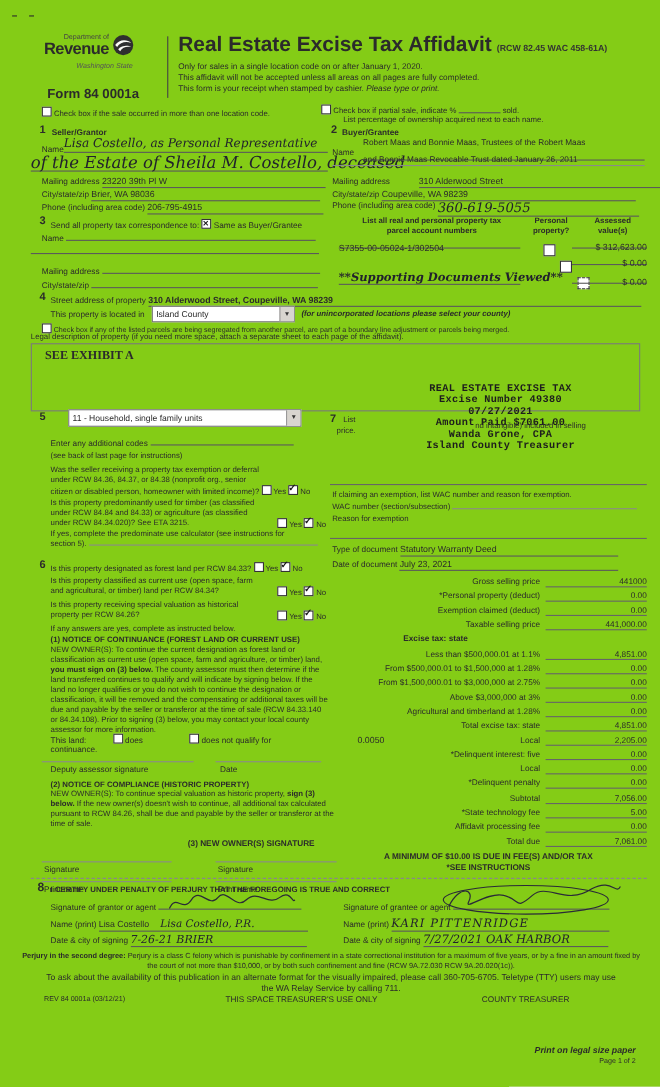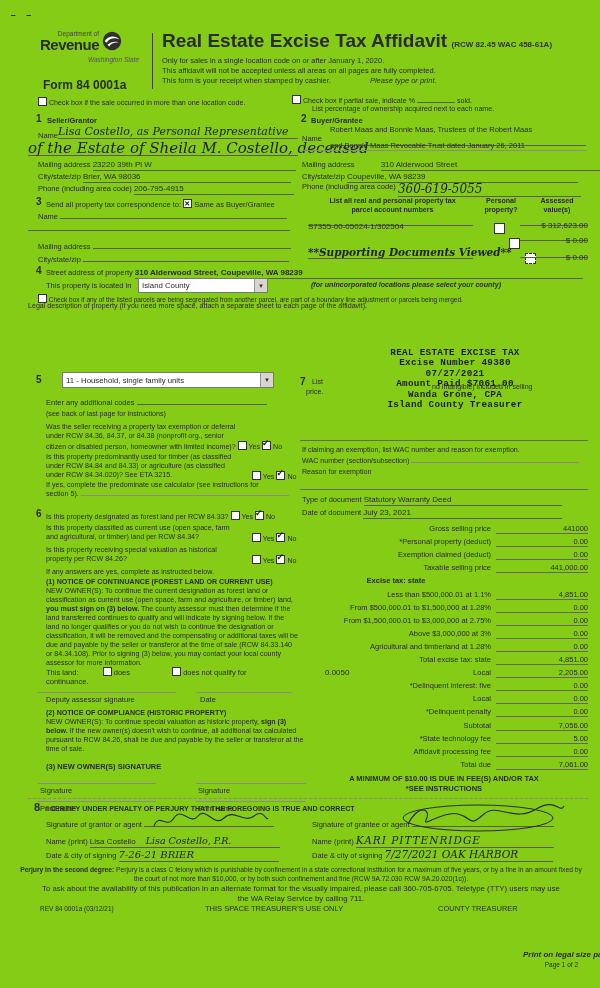--- a/index.html
+++ b/index.html
@@ -4,21 +4,21 @@
 <style>
   html,body{margin:0;padding:0;background:#e9e9e9;}
   .page{position:relative;width:600px;height:988px;margin:0 auto;background:#84cc16;
         font-family:"Liberation Sans",sans-serif;color:#2b2b2b;overflow:hidden;text-decoration:underline;}
   .abs{position:absolute;}
   .t65{font-size:6.5px;line-height:8px;}
   .t7{font-size:7.1px;line-height:9px;}
   .t75{font-size:7.5px;line-height:9.5px;}
   .t8{font-size:8px;line-height:10px;}
   .b{font-weight:bold;}
-  .i{font-style:italic;margin-left:37px;}
+  .i{font-style:italic;}
   .nw{white-space:nowrap;}
   .ul{border-bottom:1px solid #5a5a5a;}
   .ul-l{border-bottom:1px solid #8a8a8a;}
   .sec{font-weight:bold;font-size:10px;line-height:10px;}
   .cb{display:inline-block;width:7px;height:7px;border:1px solid #333;background:#fff;
       vertical-align:-1px;position:relative;}
   .cb.chk::after{content:"✓";position:absolute;left:-1px;top:-3px;font-size:9px;font-weight:bold;color:#161616;}
   .cb.xmark::after{content:"✕";position:absolute;left:0px;top:-1.5px;font-size:7px;font-weight:bold;color:#161616;}
   .cb.dashed{border-style:dashed;}
   .hand{font-family:"DejaVu Serif",serif;font-style:italic;color:#21212d;}
@@ -197,20 +197,23 @@
   <div class="abs combo" style="left:138px;top:278px;width:128px;">
     <span class="ctext">Island County</span>
     <span class="arr">▼</span>
   </div>
   <div class="abs t7 b i" style="left:274px;top:281px;">(for unincorporated locations please select your county)</div>
   <div class="abs t65 nw" style="left:38px;top:294px;">
     <span class="cb"></span>
     <span>Check box if any of the listed parcels are being segregated from another parcel, are part of a boundary line adjustment or parcels being merged.</span>
   </div>
   <div class="abs t7" style="left:28px;top:302px;">Legal description of property (if you need more space, attach a separate sheet to each page of the affidavit).</div>
+  <div class="abs legalbox" style="left:28px;top:312px;width:552px;height:60px;">
+    <div class="b" style="font-family:'Liberation Serif',serif;font-size:11px;margin:4px 0 0 12px;">SEE EXHIBIT A</div>
+  </div>
 
   
   <div class="abs stamp" style="left:330px;top:348px;width:250px;">
     <div>REAL ESTATE EXCISE TAX</div>
     <div>Excise Number 49380</div>
     <div>07/27/2021</div>
     <div>Amount Paid $7061.00</div>
     <div>Wanda Grone, CPA</div>
     <div>Island County Treasurer</div>
   </div>
@@ -307,21 +310,21 @@
   <div class="abs t75" style="left:46px;top:677px;">continuance.</div>
   <div class="abs ul-l" style="left:38px;top:692px;width:138px;"></div>
   <div class="abs ul-l" style="left:196px;top:692px;width:96px;"></div>
   <div class="abs t75" style="left:46px;top:695px;">Deputy assessor signature</div>
   <div class="abs t75" style="left:200px;top:695px;">Date</div>
 
   <div class="abs t7 b" style="left:46px;top:709px;">(2) NOTICE OF COMPLIANCE (HISTORIC PROPERTY)</div>
   <div class="abs t7" style="left:46px;top:718px;width:258px;">
     <span>NEW OWNER(S): To continue special valuation as historic property, </span><span class="b">sign (3) below.</span><span> If the new owner(s) doesn't wish to continue, all additional tax calculated pursuant to RCW 84.26, shall be due and payable by the seller or transferor at the time of sale.</span>
   </div>
-  <div class="abs t75 b" style="left:46px;top:762px;width:240px;text-align:left;">(3) NEW OWNER(S) SIGNATURE</div>
+  <div class="abs t75 b" style="left:46px;top:762px;width:240px;text-align:right;">(3) NEW OWNER(S) SIGNATURE</div>
 
   <div class="abs ul-l" style="left:38px;top:783px;width:118px;"></div>
   <div class="abs ul-l" style="left:196px;top:783px;width:110px;"></div>
   <div class="abs t75" style="left:40px;top:786px;">Signature</div>
   <div class="abs t75" style="left:198px;top:786px;">Signature</div>
   <div class="abs ul-l" style="left:38px;top:801px;width:118px;"></div>
   <div class="abs ul-l" style="left:196px;top:801px;width:110px;"></div>
   <div class="abs t75" style="left:40px;top:804px;">Print name</div>
   <div class="abs t75" style="left:198px;top:804px;">Print name</div>
 

